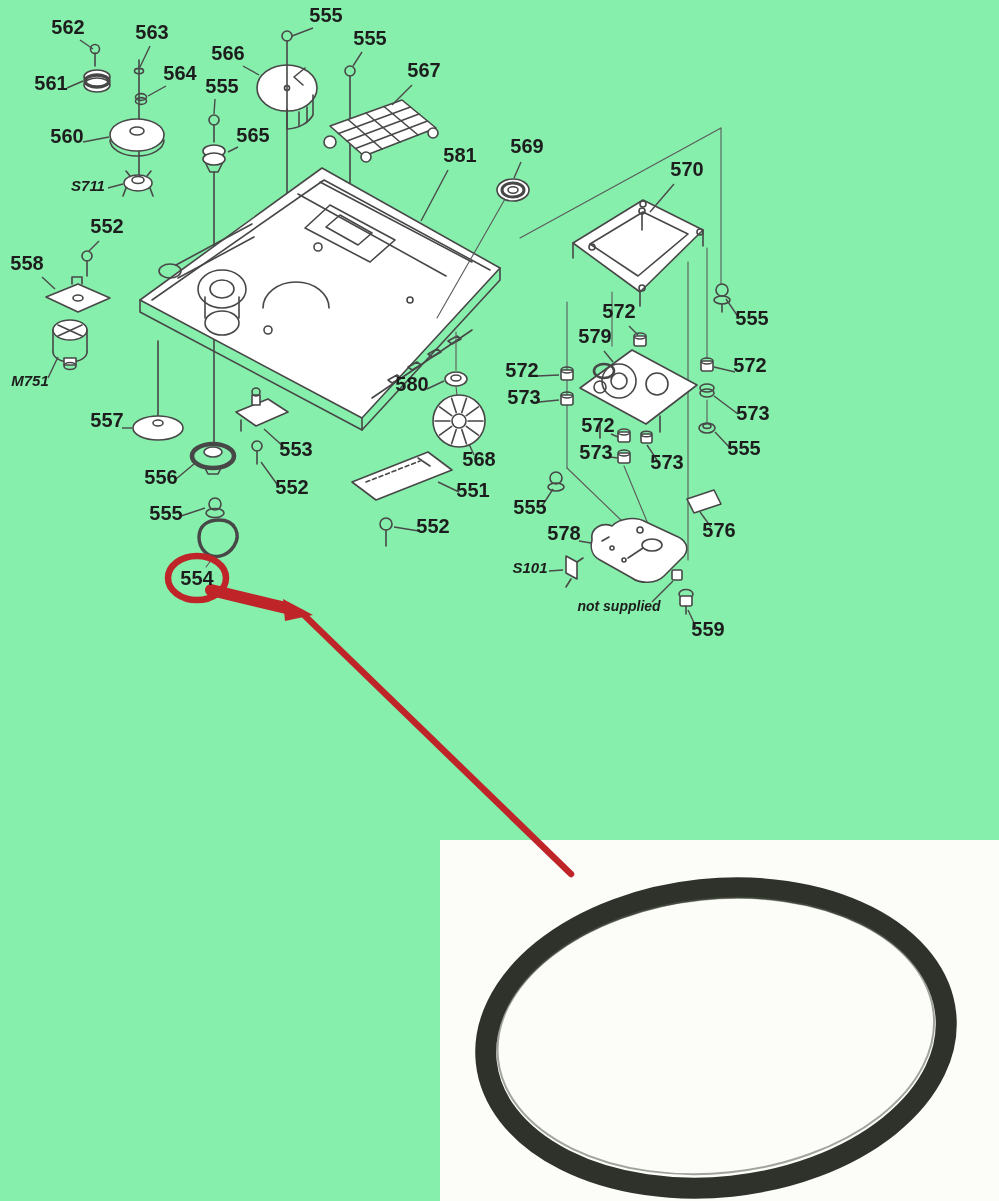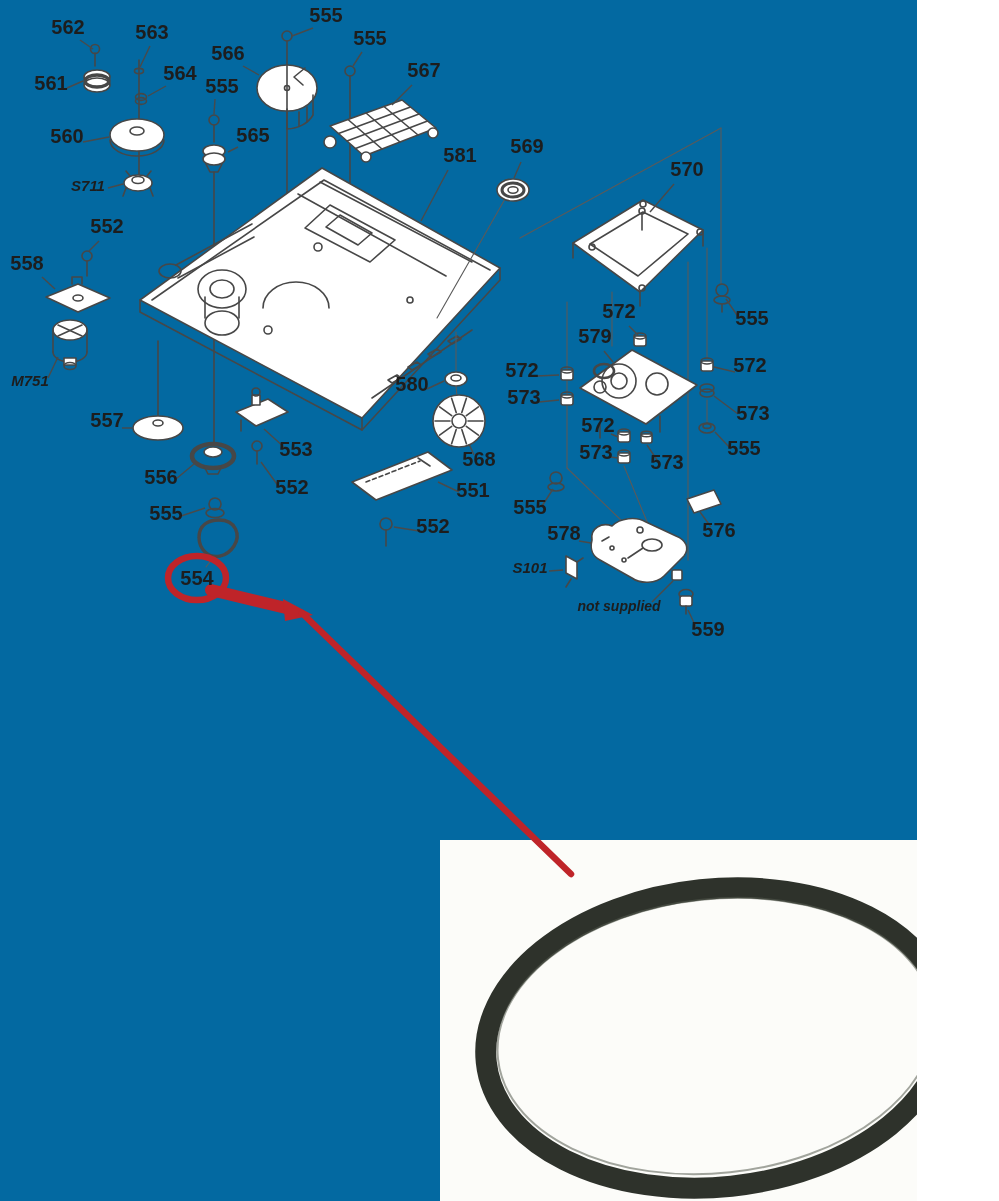--- a/index.html
+++ b/index.html
@@ -1,16 +1,16 @@
 <!DOCTYPE html>
 <html><head>
 <meta charset="utf-8">
 <style>
   html,body{margin:0;padding:0;background:#ffffff;}
-  .page{position:relative;width:917px;height:1201px;background:#0369a1;overflow:hidden;
+  .page{position:relative;width:999px;height:1201px;background:#86efac;overflow:hidden;
         font-family:"Liberation Sans", sans-serif;}
   svg{position:absolute;left:0;top:0;}
   text.lbl{font-family:"Liberation Sans", sans-serif;font-weight:bold;font-size:20px;
            fill:#1d1d1d;text-anchor:middle;}
   text.lbl.it{font-style:italic;font-size:15px;}
   text.lbl.note{font-style:italic;font-size:14px;}
   .ln{fill:none;stroke:#474747;stroke-width:1.6;stroke-linecap:round;stroke-linejoin:round;}
   .thin{fill:none;stroke:#5a5a5a;stroke-width:1.1;}
   .leader{stroke:#4a4a4a;stroke-width:1.4;}
   .fillw{fill:#ffffff;}

